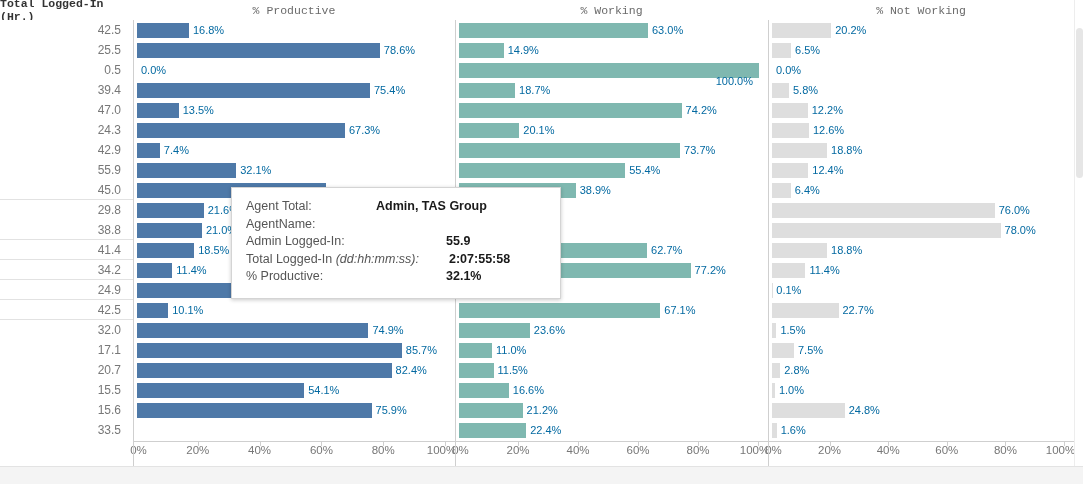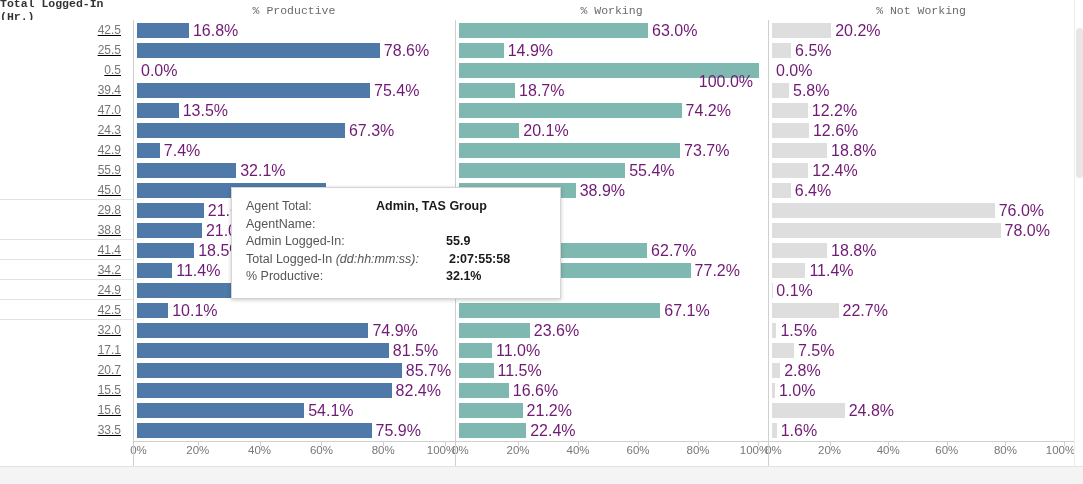--- a/index.html
+++ b/index.html
@@ -31,21 +31,21 @@
   .hdr-center { justify-content: center; }
 
   
   .pane {
     position: absolute; top: 20px; height: 421px;
     background: #ffffff;
   }
   .pane-border-l { border-left: 1px solid #cfcfcf; }
 
   
-  #rowlabels { left: 0; width: 133px; text-decoration: underline; }
+  #rowlabels { left: 0; width: 133px; }
   .rl {
     height: 20px; line-height: 20px;
     text-align: right; padding-right: 12px;
     font-size: 12px; color: #777777;
     position: relative;
   }
   .rl.sep::after {
     content: ""; position: absolute; left: 0; right: 0; top: -1px;
     border-top: 1px solid #e2e2e2;
   }
@@ -53,21 +53,21 @@
   
   .rows { position: relative; }
   .row {
     height: 20px; position: relative;
     display: flex; align-items: center;
   }
   .bar {
     height: 15px; flex: none;
   }
   .val {
-    font-size: 16px; color: #701a75;
+    font-size: 11px; color: #0369a1;
     white-space: nowrap; padding-left: 4px;
     line-height: 15px;
   }
   .val.inside {
     margin-left: auto; padding-right: 5px; padding-left: 0;
     position: absolute; right: 0; top: 3px;
   }
 
   
   .xaxis {
@@ -218,24 +218,20 @@
         <div class="row" style="padding-left: 3px;">
           <div class="bar" style="background: rgb(78, 121, 168); width: 308.691px;"></div>
         </div>
         <div class="row" style="padding-left: 3px;">
           <div class="bar" style="background: rgb(78, 121, 168); width: 31.209px;"></div>
           <div class="val">10.1%</div>
         </div>
         <div class="row" style="padding-left: 3px;">
           <div class="bar" style="background: rgb(78, 121, 168); width: 231.441px;"></div>
           <div class="val">74.9%</div>
-        </div>
-        <div class="row" style="padding-left: 3px;">
-          <div class="bar" style="background: rgb(78, 121, 168); width: 251.835px;"></div>
-          <div class="val">81.5%</div>
         </div>
         <div class="row" style="padding-left: 3px;">
           <div class="bar" style="background: rgb(78, 121, 168); width: 264.813px;"></div>
           <div class="val">85.7%</div>
         </div>
         <div class="row" style="padding-left: 3px;">
           <div class="bar" style="background: rgb(78, 121, 168); width: 254.616px;"></div>
           <div class="val">82.4%</div>
         </div>
         <div class="row" style="padding-left: 3px;">

